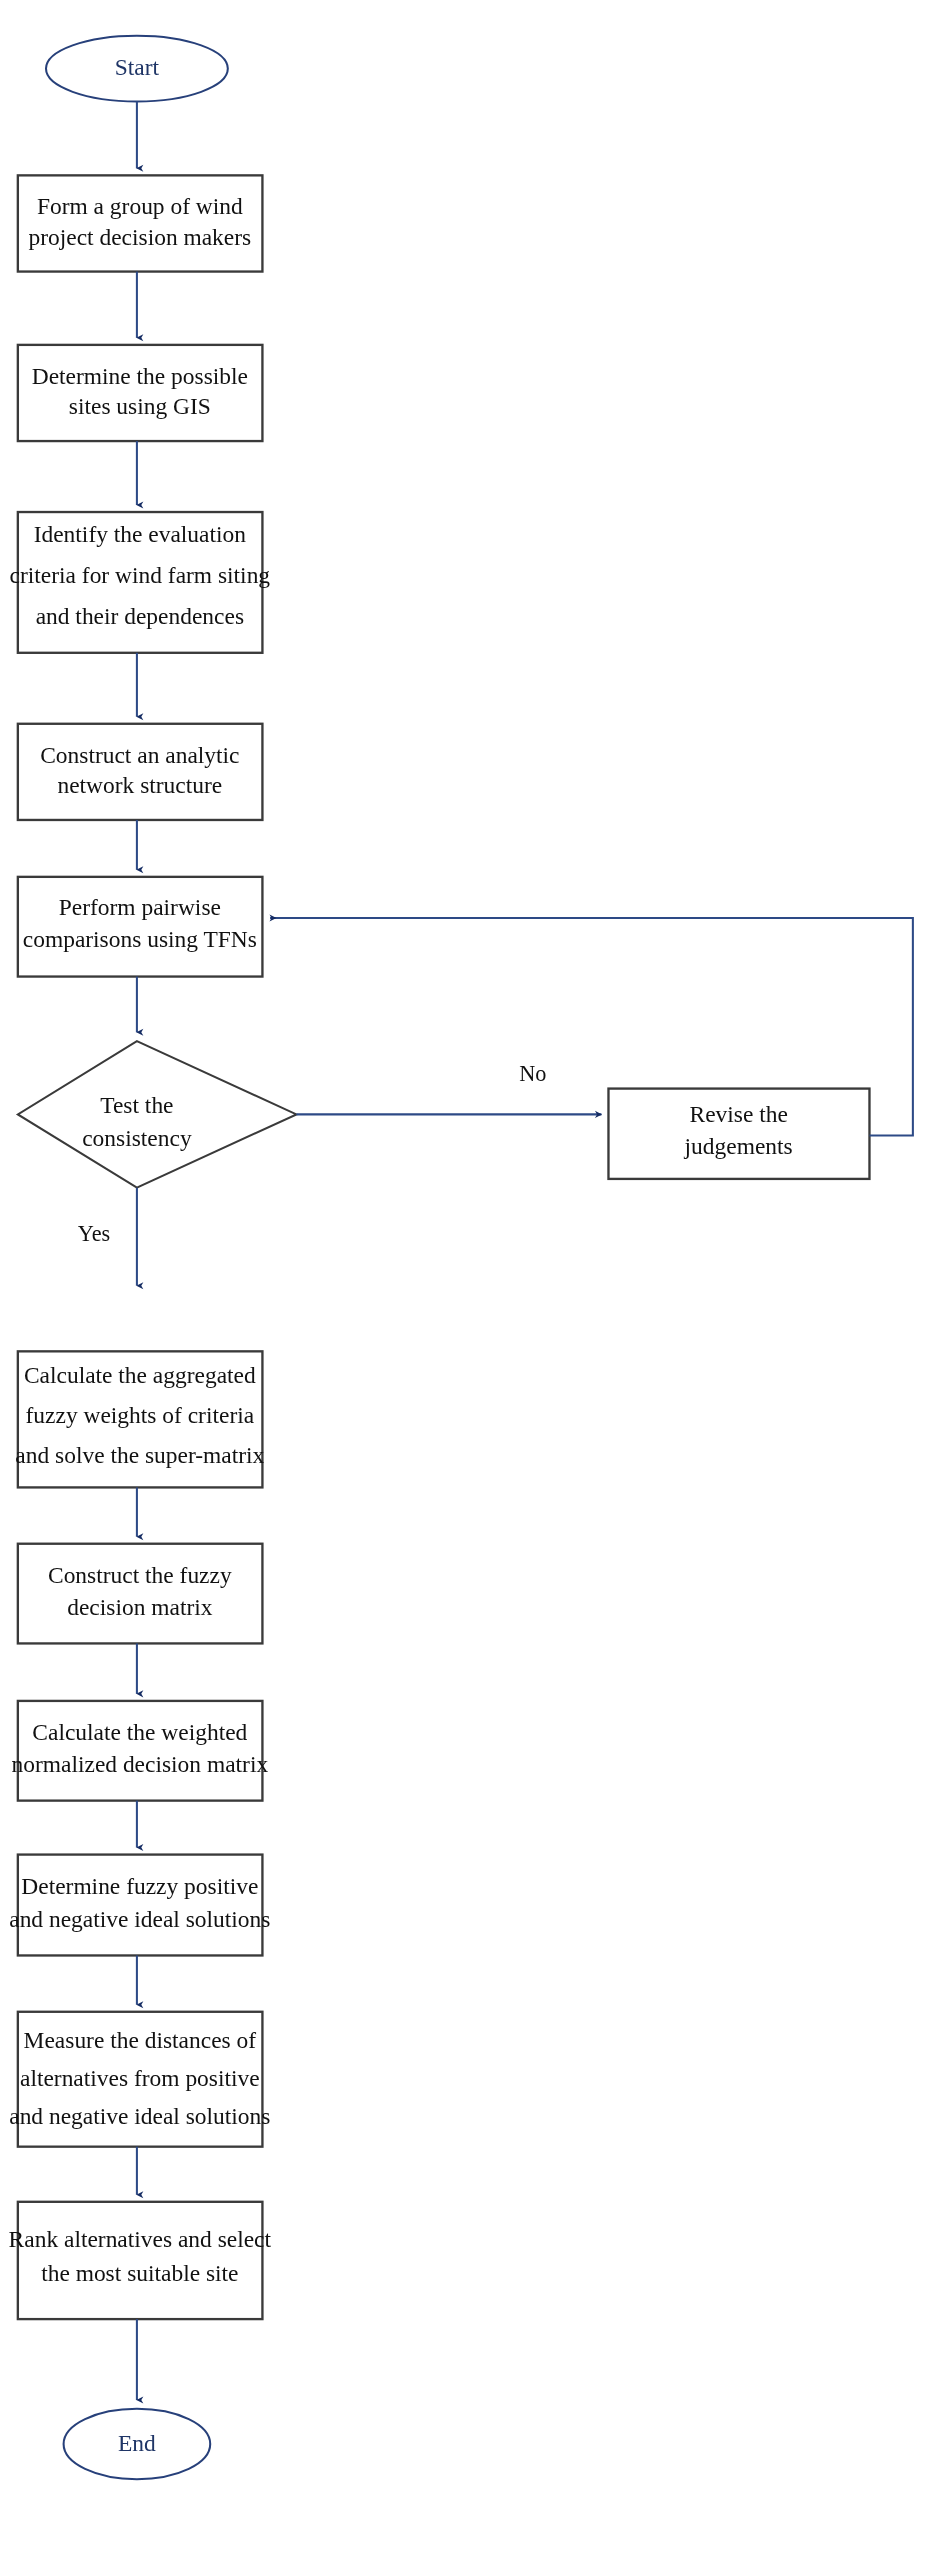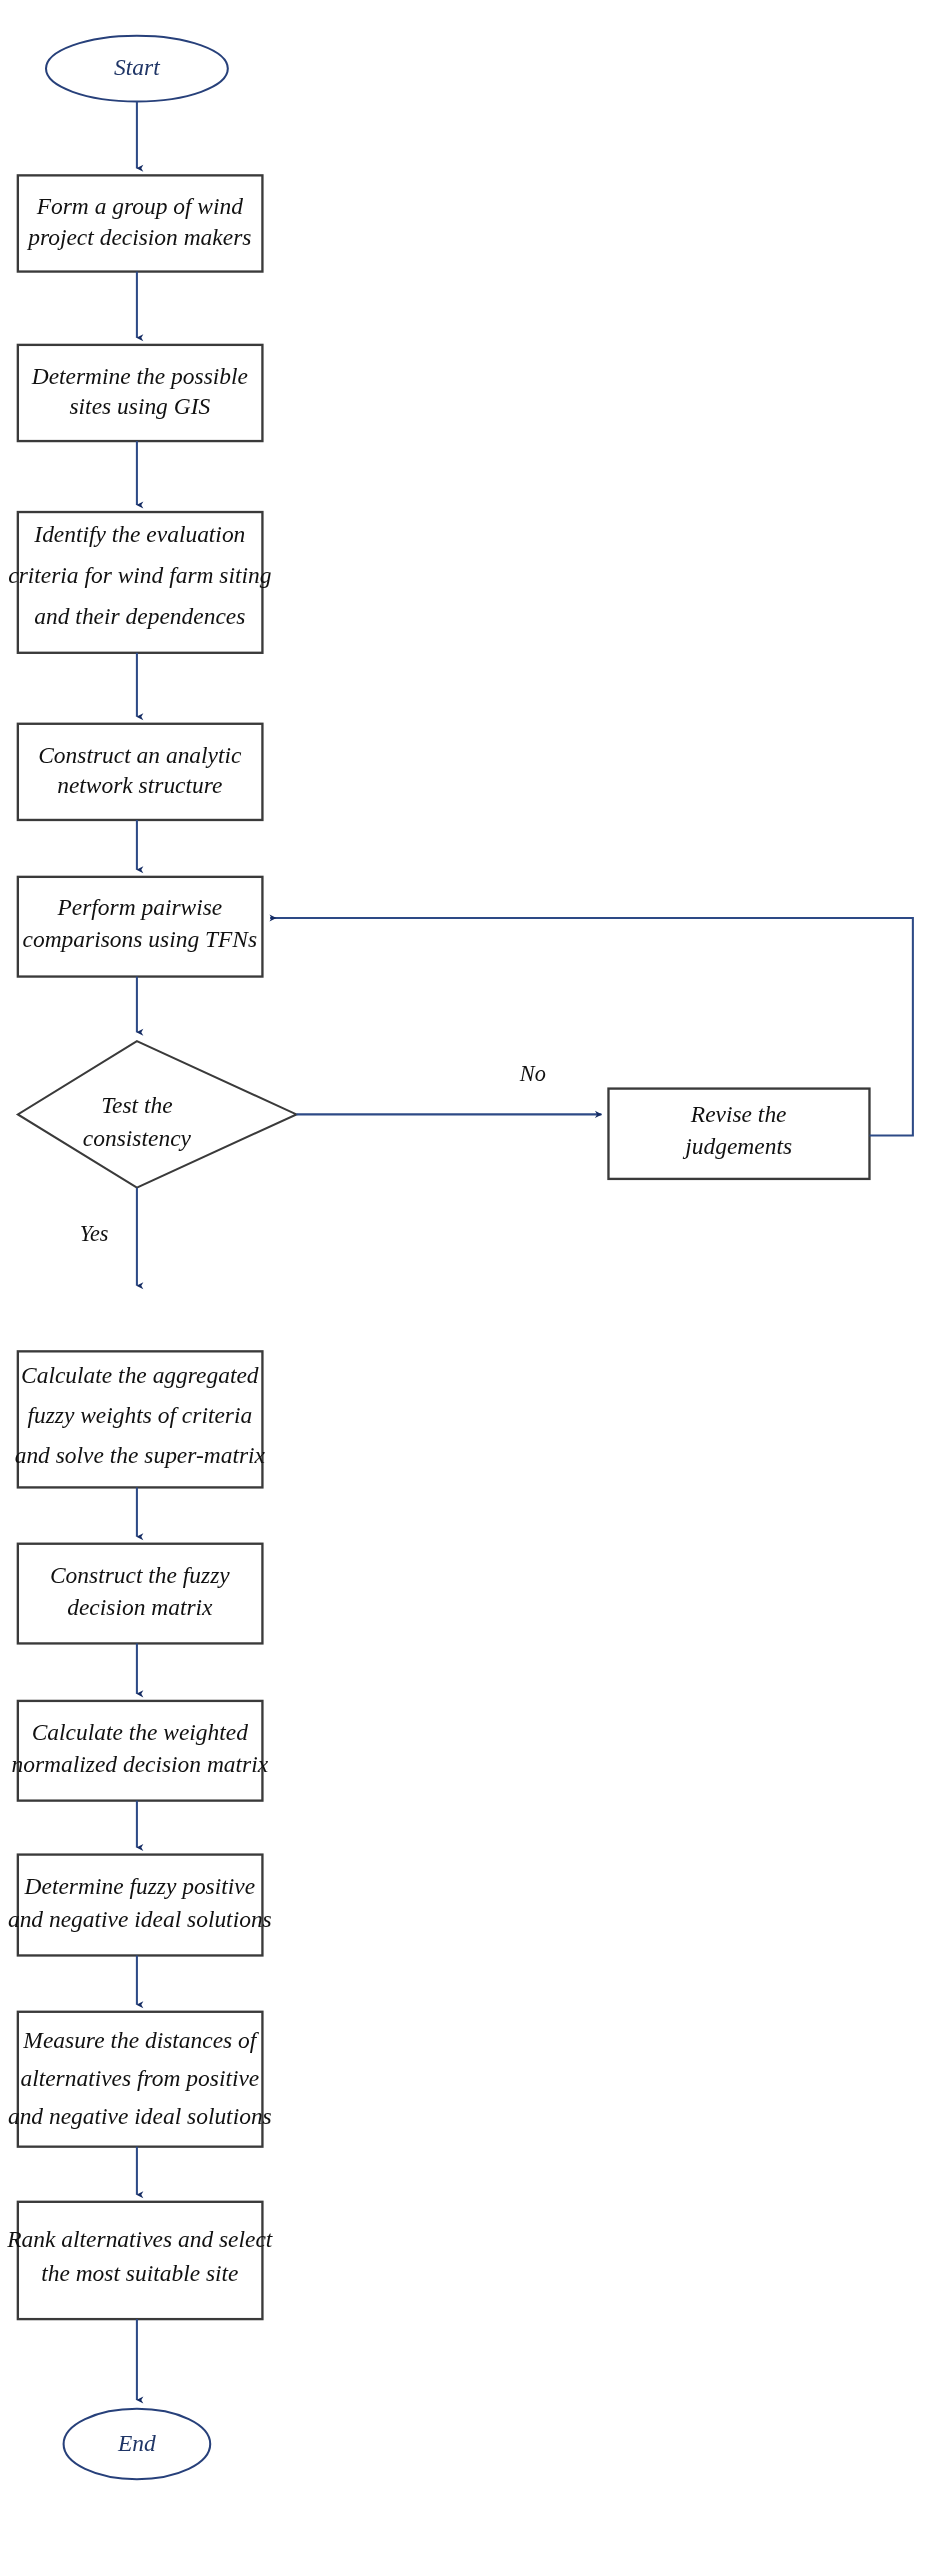--- a/index.html
+++ b/index.html
@@ -11,21 +11,20 @@
     width: 936px;
     height: 2576px;
     font-family: "Liberation Serif", "DejaVu Serif", serif;
     overflow: hidden;
   }
   #flowchart-root {
     position: relative;
     width: 936px;
     height: 1908px;
     background: #ffffff;
-    font-style: italic;
   }
   svg.chart-svg {
     display: block;
     width: 936px;
     height: 2576px;
   }
   .node-text {
     font-family: "Liberation Serif", "DejaVu Serif", serif;
     font-size: 40px;
     fill: #111111;

